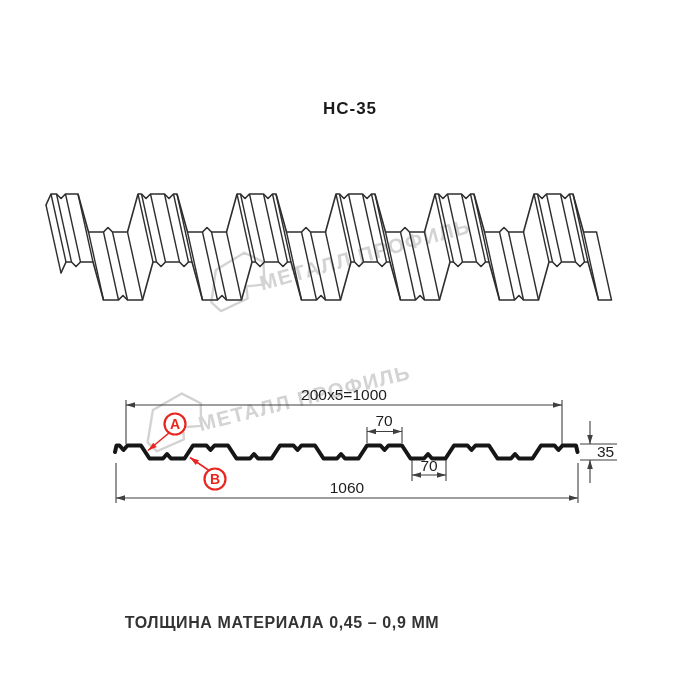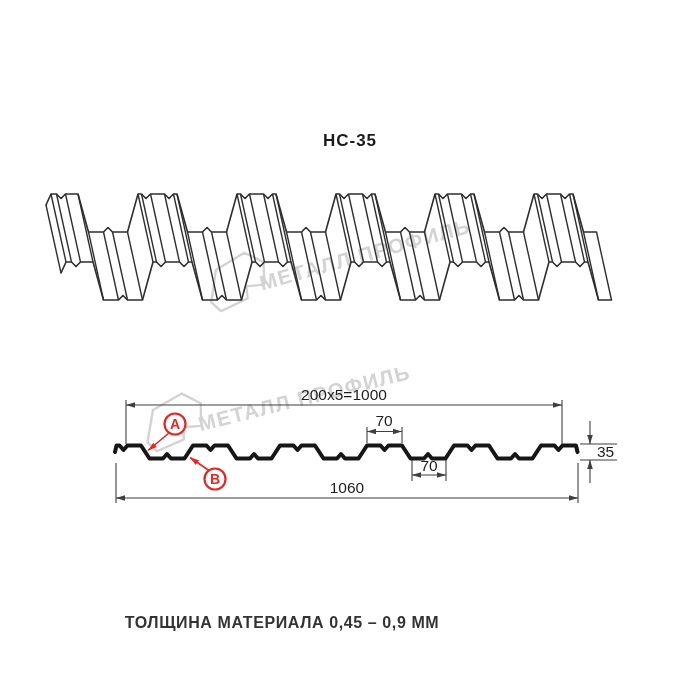--- a/index.html
+++ b/index.html
@@ -6,21 +6,21 @@
   .canvas{
     position:relative;width:700px;height:700px;background:#ffffff;overflow:hidden;
     font-family:"Liberation Sans",sans-serif;
   }
   .page-title{
     position:absolute;top:60px;left:0;width:700px;text-align:center;
     font-size:30px;font-weight:700;letter-spacing:2px;color:#111;
   }
   .page-subtitle{
     position:absolute;top:99px;left:0;width:700px;text-align:center;
-    font-size:17px;font-weight:700;letter-spacing:1px;color:#1a1a1a;margin-top:32px;
+    font-size:17px;font-weight:700;letter-spacing:1px;color:#1a1a1a;
   }
   .footer-note{
     position:absolute;top:614px;left:0;width:564px;text-align:center;
     font-size:16px;font-weight:700;letter-spacing:0.6px;color:#333;
   }
   svg{position:absolute;left:0;top:0;}
   .wm-text{
     font-family:"Liberation Sans",sans-serif;font-size:20.5px;font-weight:700;
     letter-spacing:1.5px;fill:#d3d3d3;
   }

